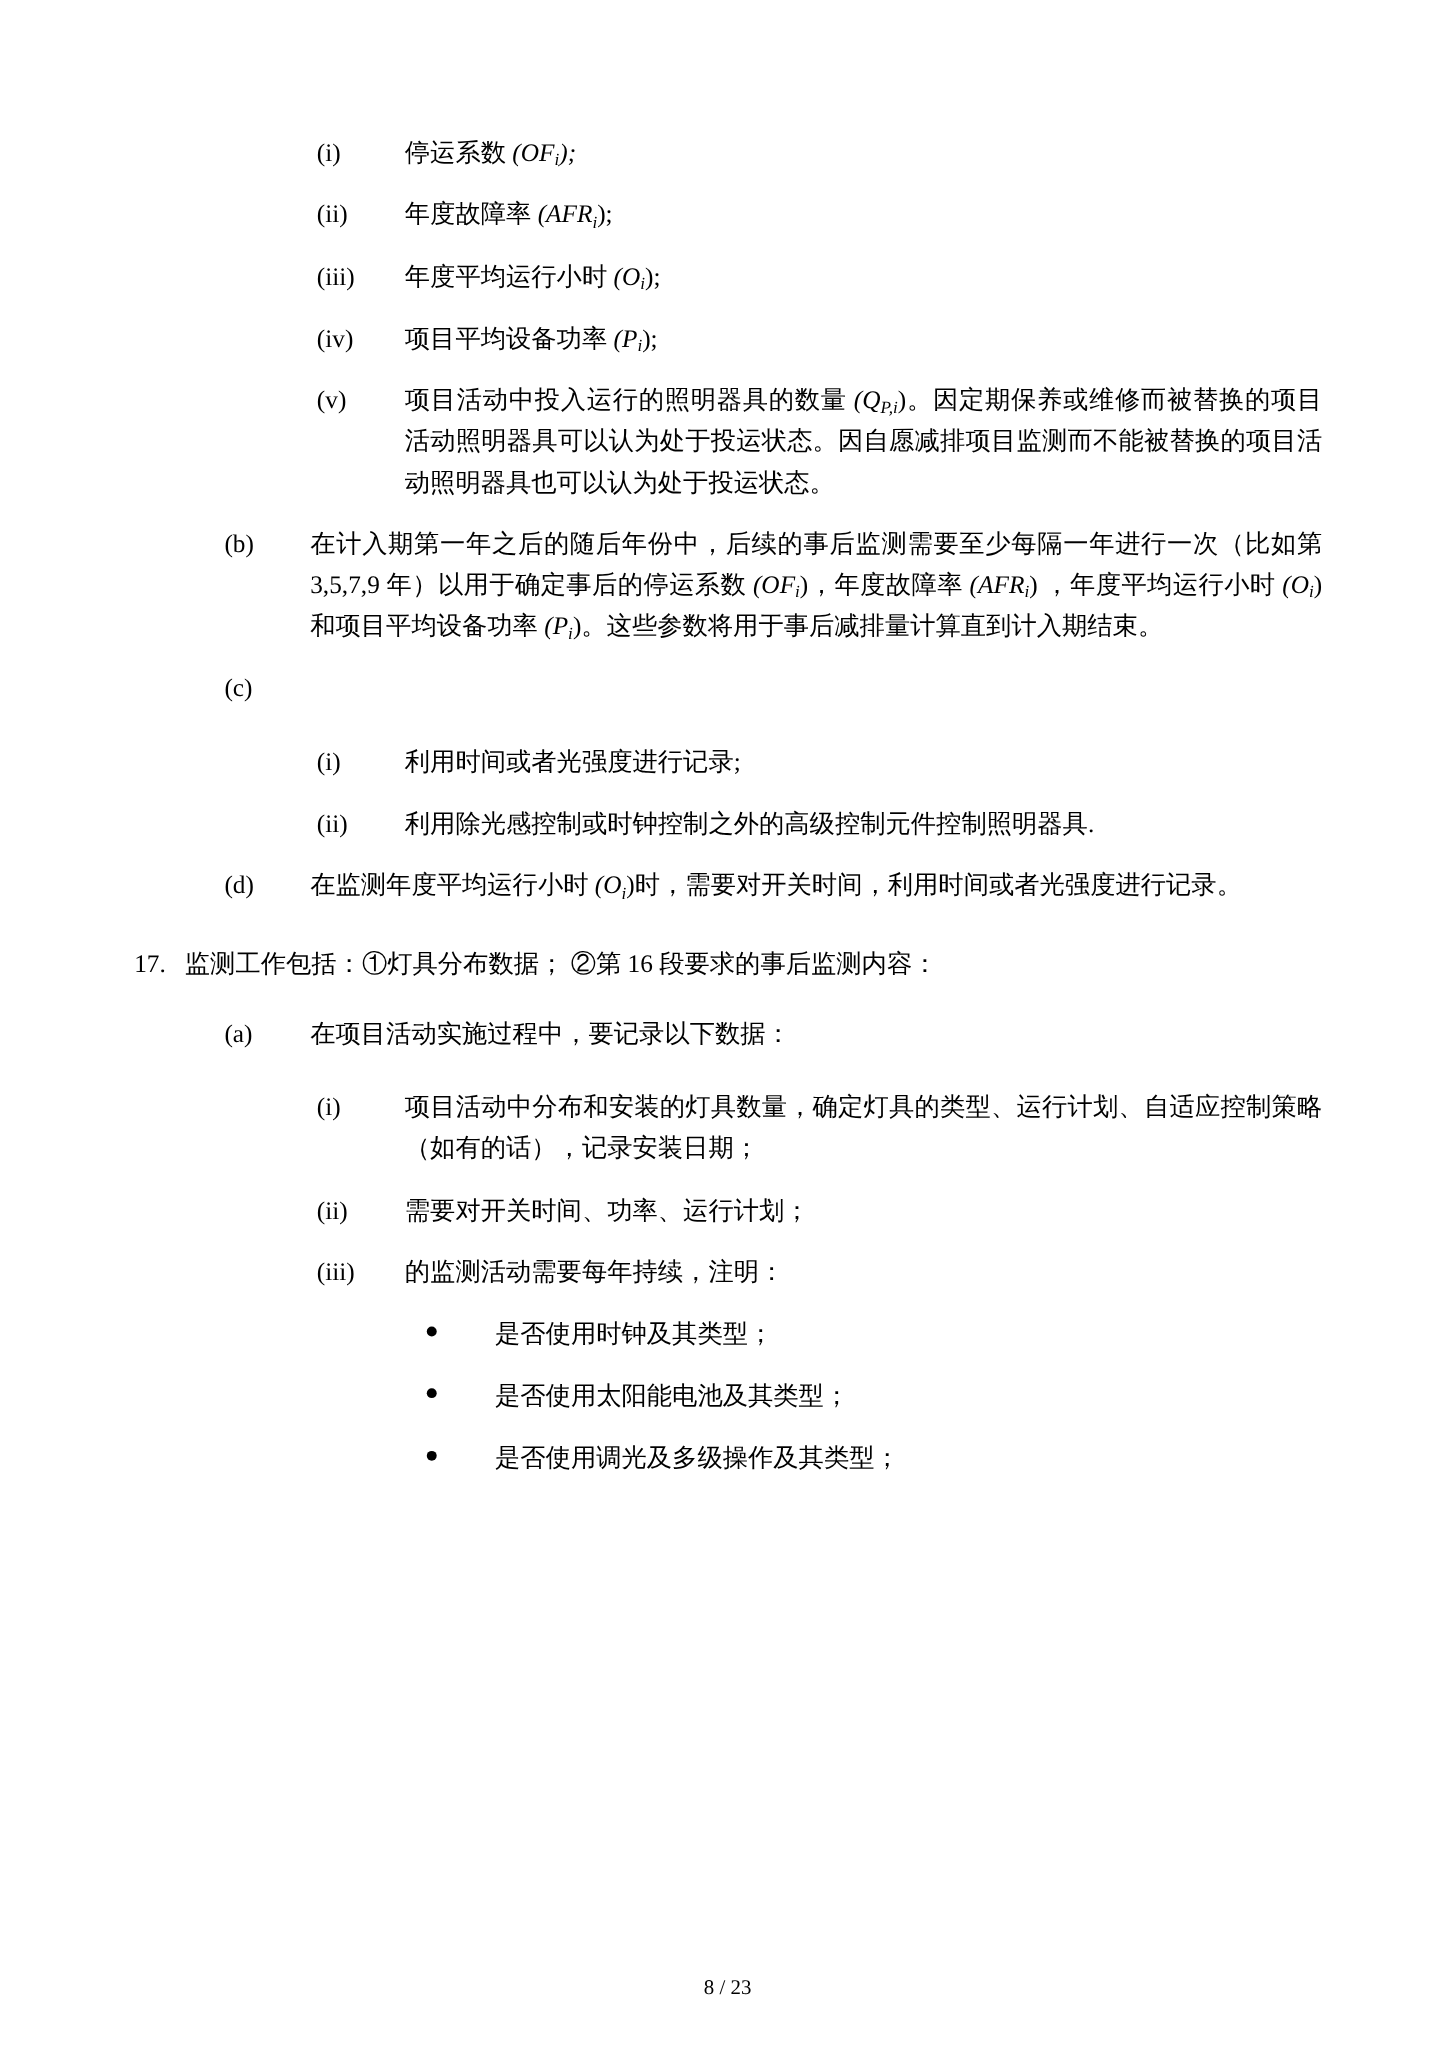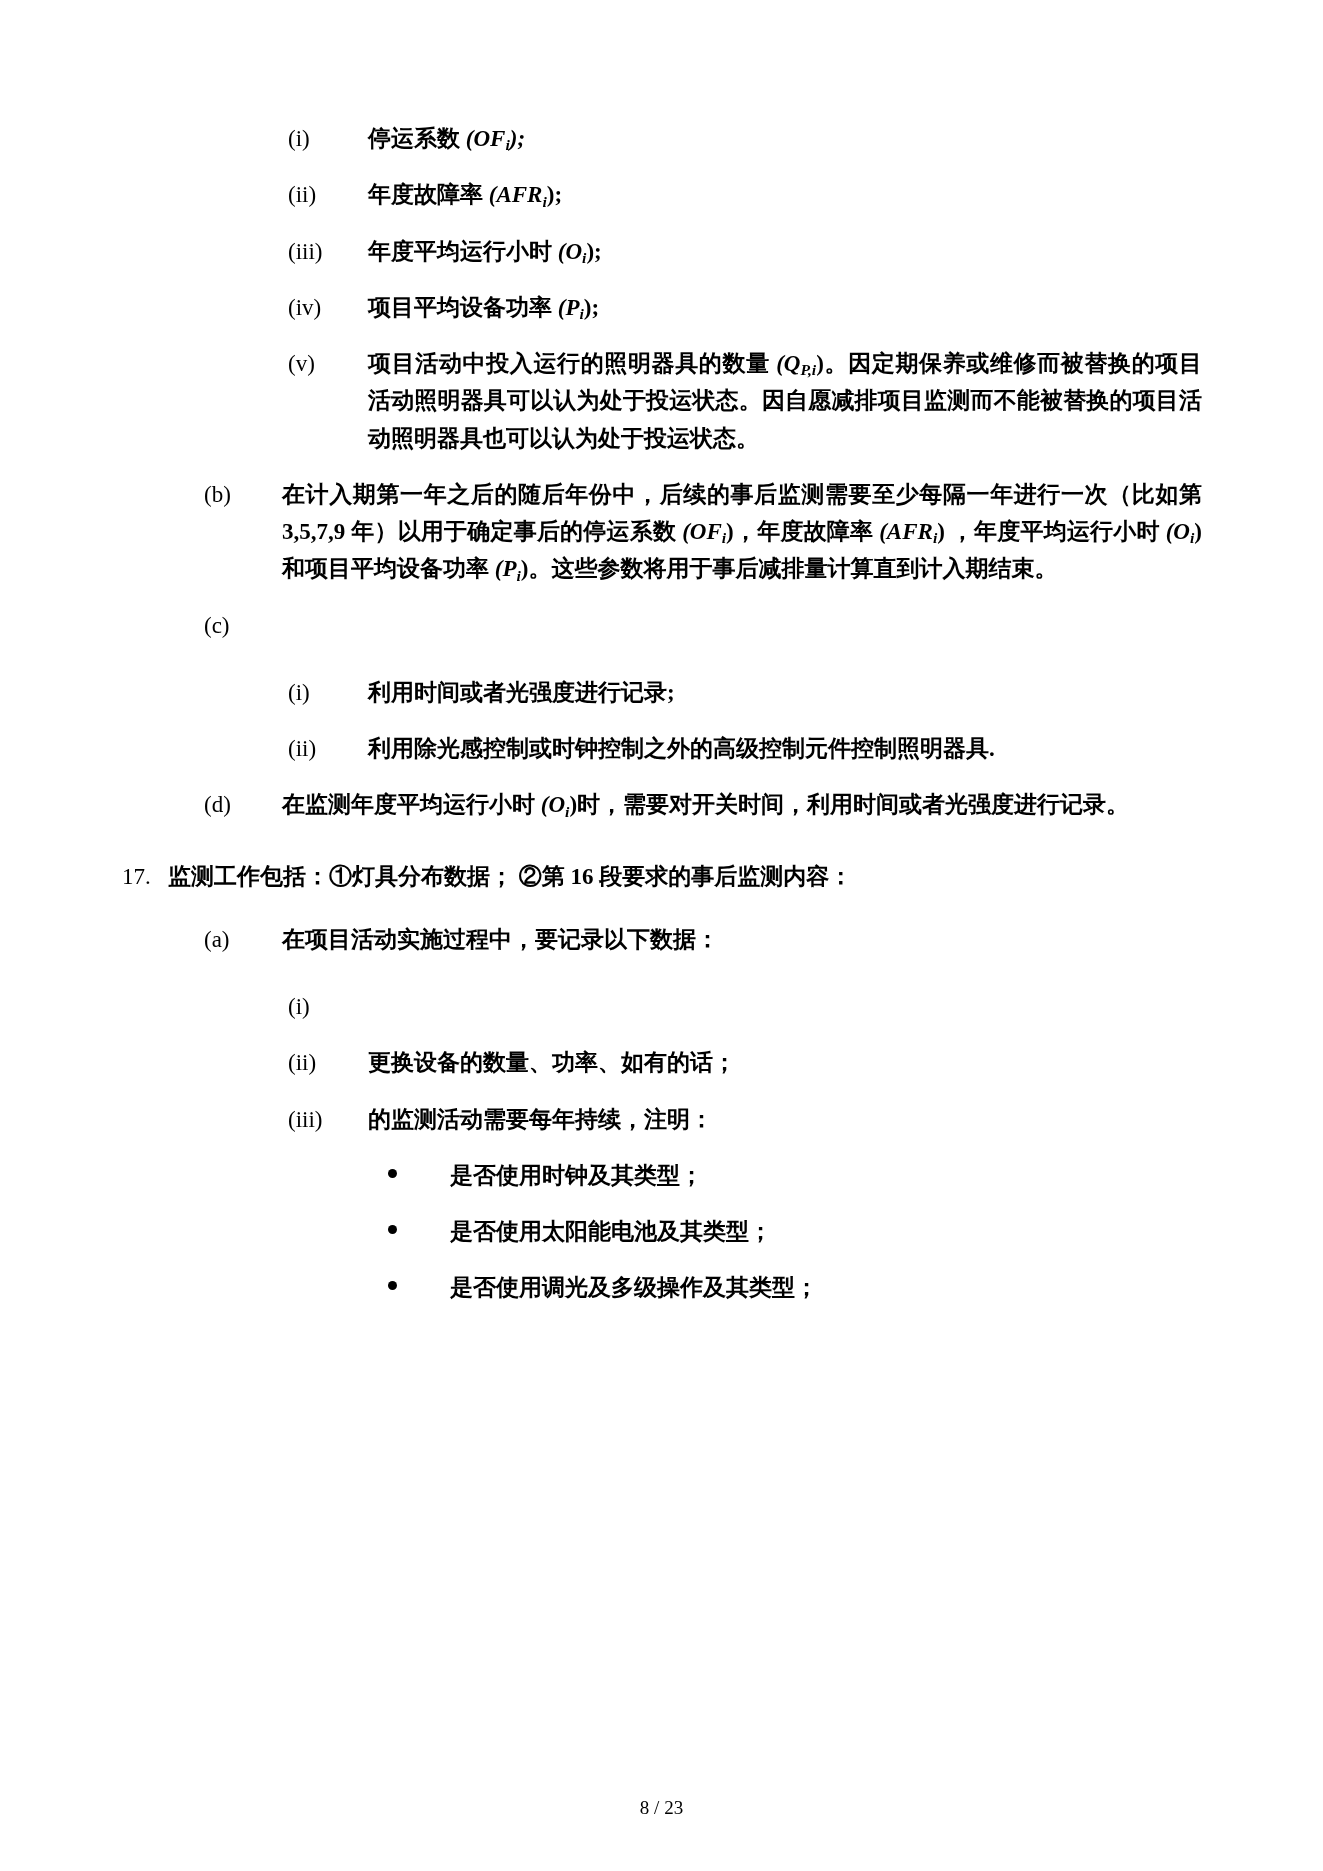--- a/index.html
+++ b/index.html
@@ -36,21 +36,20 @@
     text-align: left;
     font-size: 23px;
     line-height: 1.62;
   }
   .text {
     flex: 1 1 auto;
     font-size: 23px;
     line-height: 1.62;
     text-align: justify;
     text-justify: inter-ideograph;
-    font-weight: bold;
   }
 
   
   .lvl-num .marker   { width: 46px; margin-left: 0px; }
   .lvl-alpha .marker { width: 78px; margin-left: 82px; }
   .lvl-roman .marker { width: 80px; margin-left: 166px; }
   .lvl-bullet .marker{ width: 78px; margin-left: 250px; text-align: left; }
 
   .lvl-num .text     { }
   .lvl-alpha .text   { }
@@ -134,24 +133,25 @@
       <div class="row lvl-num para-17">
         <div class="marker">17.</div>
         <div class="text">监测工作包括：①灯具分布数据； ②第 16 段要求的事后监测内容：</div>
       </div>
       <div class="row lvl-alpha">
         <div class="marker">(a)</div>
         <div class="text">在项目活动实施过程中，要记录以下数据：</div>
       </div>
       <div class="row lvl-roman gap-top">
         <div class="marker">(i)</div>
+        <div class="text">项目活动中分布和安装的灯具数量，确定灯具的类型、运行计划、自适应控制策略（如有的话），记录安装日期；</div>
       </div>
       <div class="row lvl-roman">
         <div class="marker">(ii)</div>
-        <div class="text">更换设备的数量、功率、如有的话；</div>
+        <div class="text">需要对开关时间、功率、运行计划；</div>
       </div>
       <div class="row lvl-roman">
         <div class="marker">(iii)</div>
         <div class="text">的监测活动需要每年持续，注明：</div>
       </div>
       <div class="row lvl-bullet">
         <div class="marker"><span class="bullet-dot"></span></div>
         <div class="text">是否使用时钟及其类型；</div>
       </div>
       <div class="row lvl-bullet">

